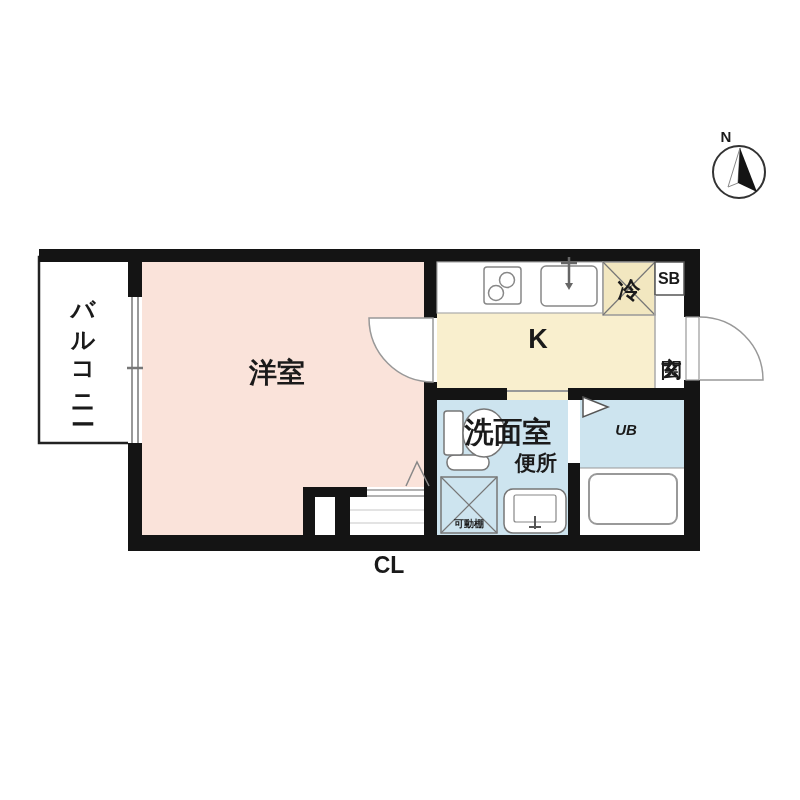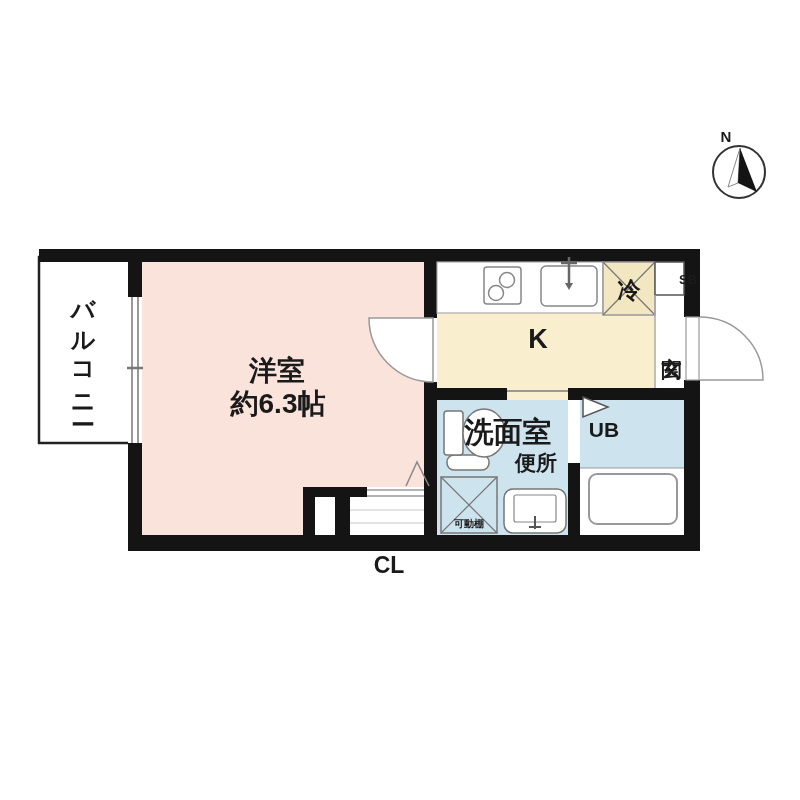--- a/index.html
+++ b/index.html
@@ -122,35 +122,34 @@
 
     <g>
       <circle cx="739" cy="172" r="26" fill="none" stroke="#333333" stroke-width="2"></circle>
       <polygon points="740,148 728,187 738,183" fill="#ffffff" stroke="#888888" stroke-width="1"></polygon>
       <polygon points="740,148 757,192 738,183" fill="#141414"></polygon>
     </g>
   </svg>
 
   <div class="label vertical" style="left:83px;top:350px;font-size:24px;letter-spacing:5px;">バルコニー</div>
 
-  <div class="label" style="left:277px;top:373px;font-size:28px;font-family:Liberation Mono, monospace;">洋室</div>
-  <div class="label" style="left:278px;top:404px;font-size:28px;">約6.3帖</div>
+  <div class="label" style="left:277px;top:373px;font-size:28px;">洋室</div>
 
   <div class="label" style="left:538px;top:339px;font-size:27px;">K</div>
 
   <div class="label" style="left:629px;top:290px;font-size:23px;">冷</div>
 
-  <div class="label" style="left:688px;top:279px;font-size:13px;">SB</div>
+  <div class="label" style="left:669px;top:279px;font-size:16px;">SB</div>
 
   <div class="label vertical" style="left:672px;top:344px;font-size:20px;letter-spacing:3px;">玄関</div>
 
   <div class="label" style="left:508px;top:432px;font-size:29px;">洗面室</div>
   <div class="label" style="left:536px;top:462px;font-size:21px;text-align:right;">便所</div>
 
   <div class="label" style="left:469px;top:524px;font-size:10px;text-align:right;">可動棚</div>
 
-  <div class="label" style="left:604px;top:429px;font-size:21px;">UB</div>
+  <div class="label" style="left:626px;top:429px;font-size:15px;font-style:italic;">UB</div>
 
   <div class="label" style="left:389px;top:519px;font-size:23px;margin-top:46px;">CL</div>
 
   <div class="label" style="left:726px;top:136px;font-size:15px;">N</div>
 
 </div>
 
 </body></html>

